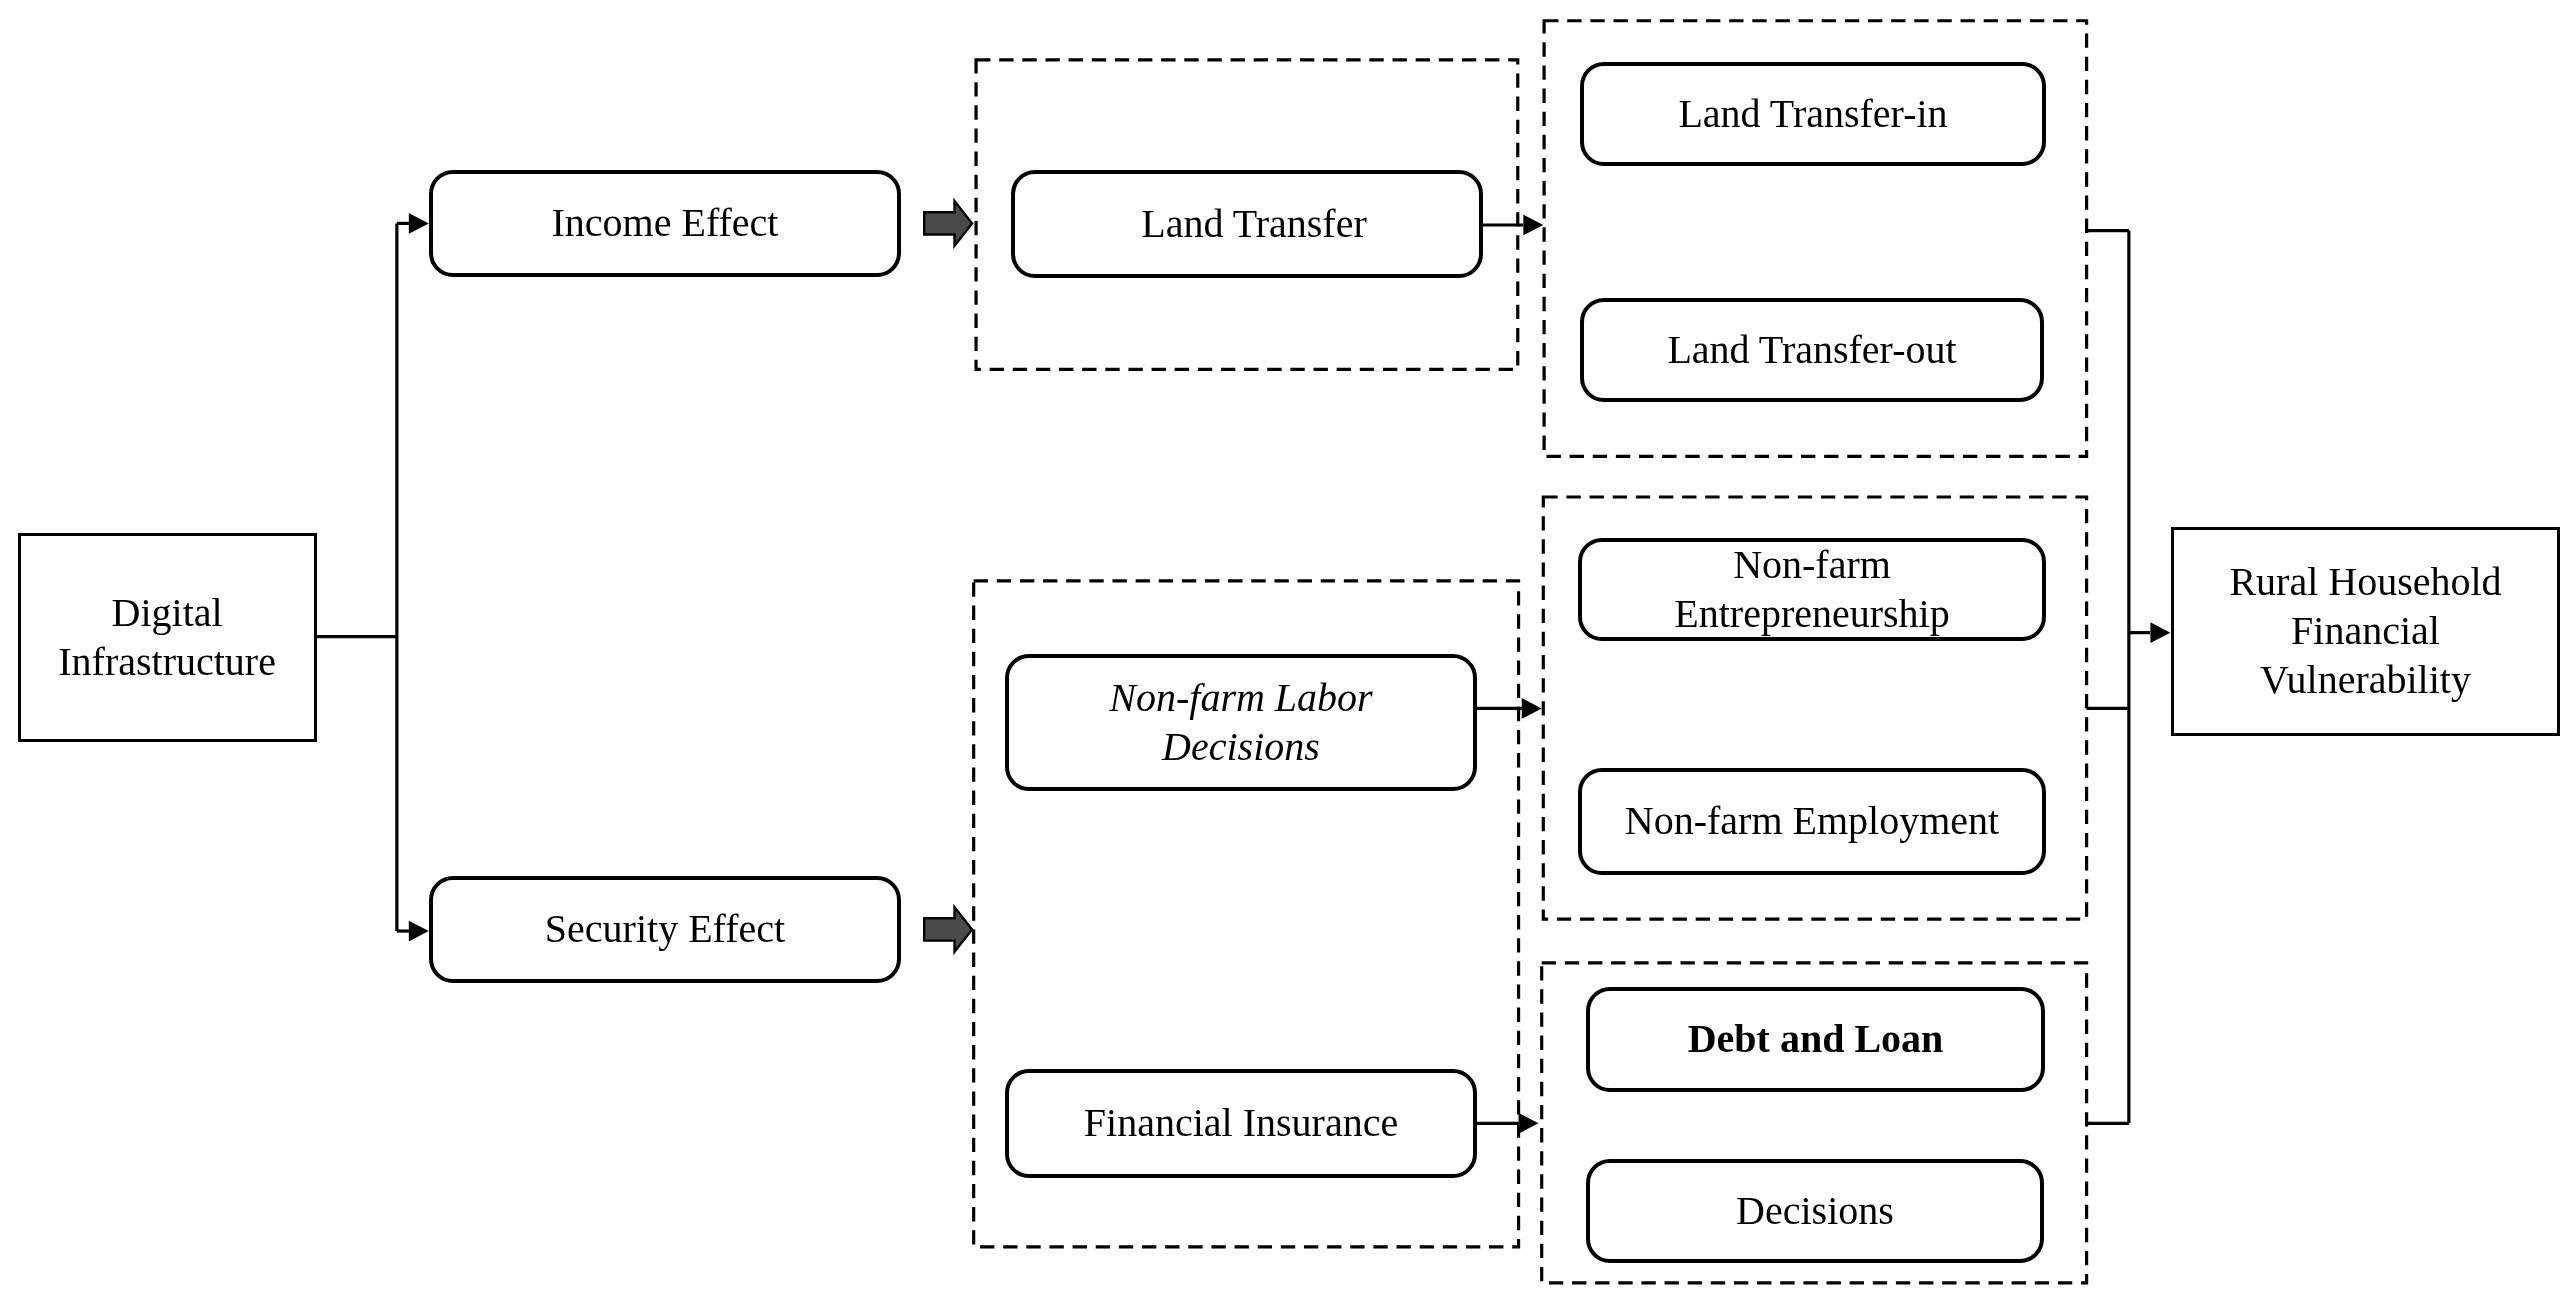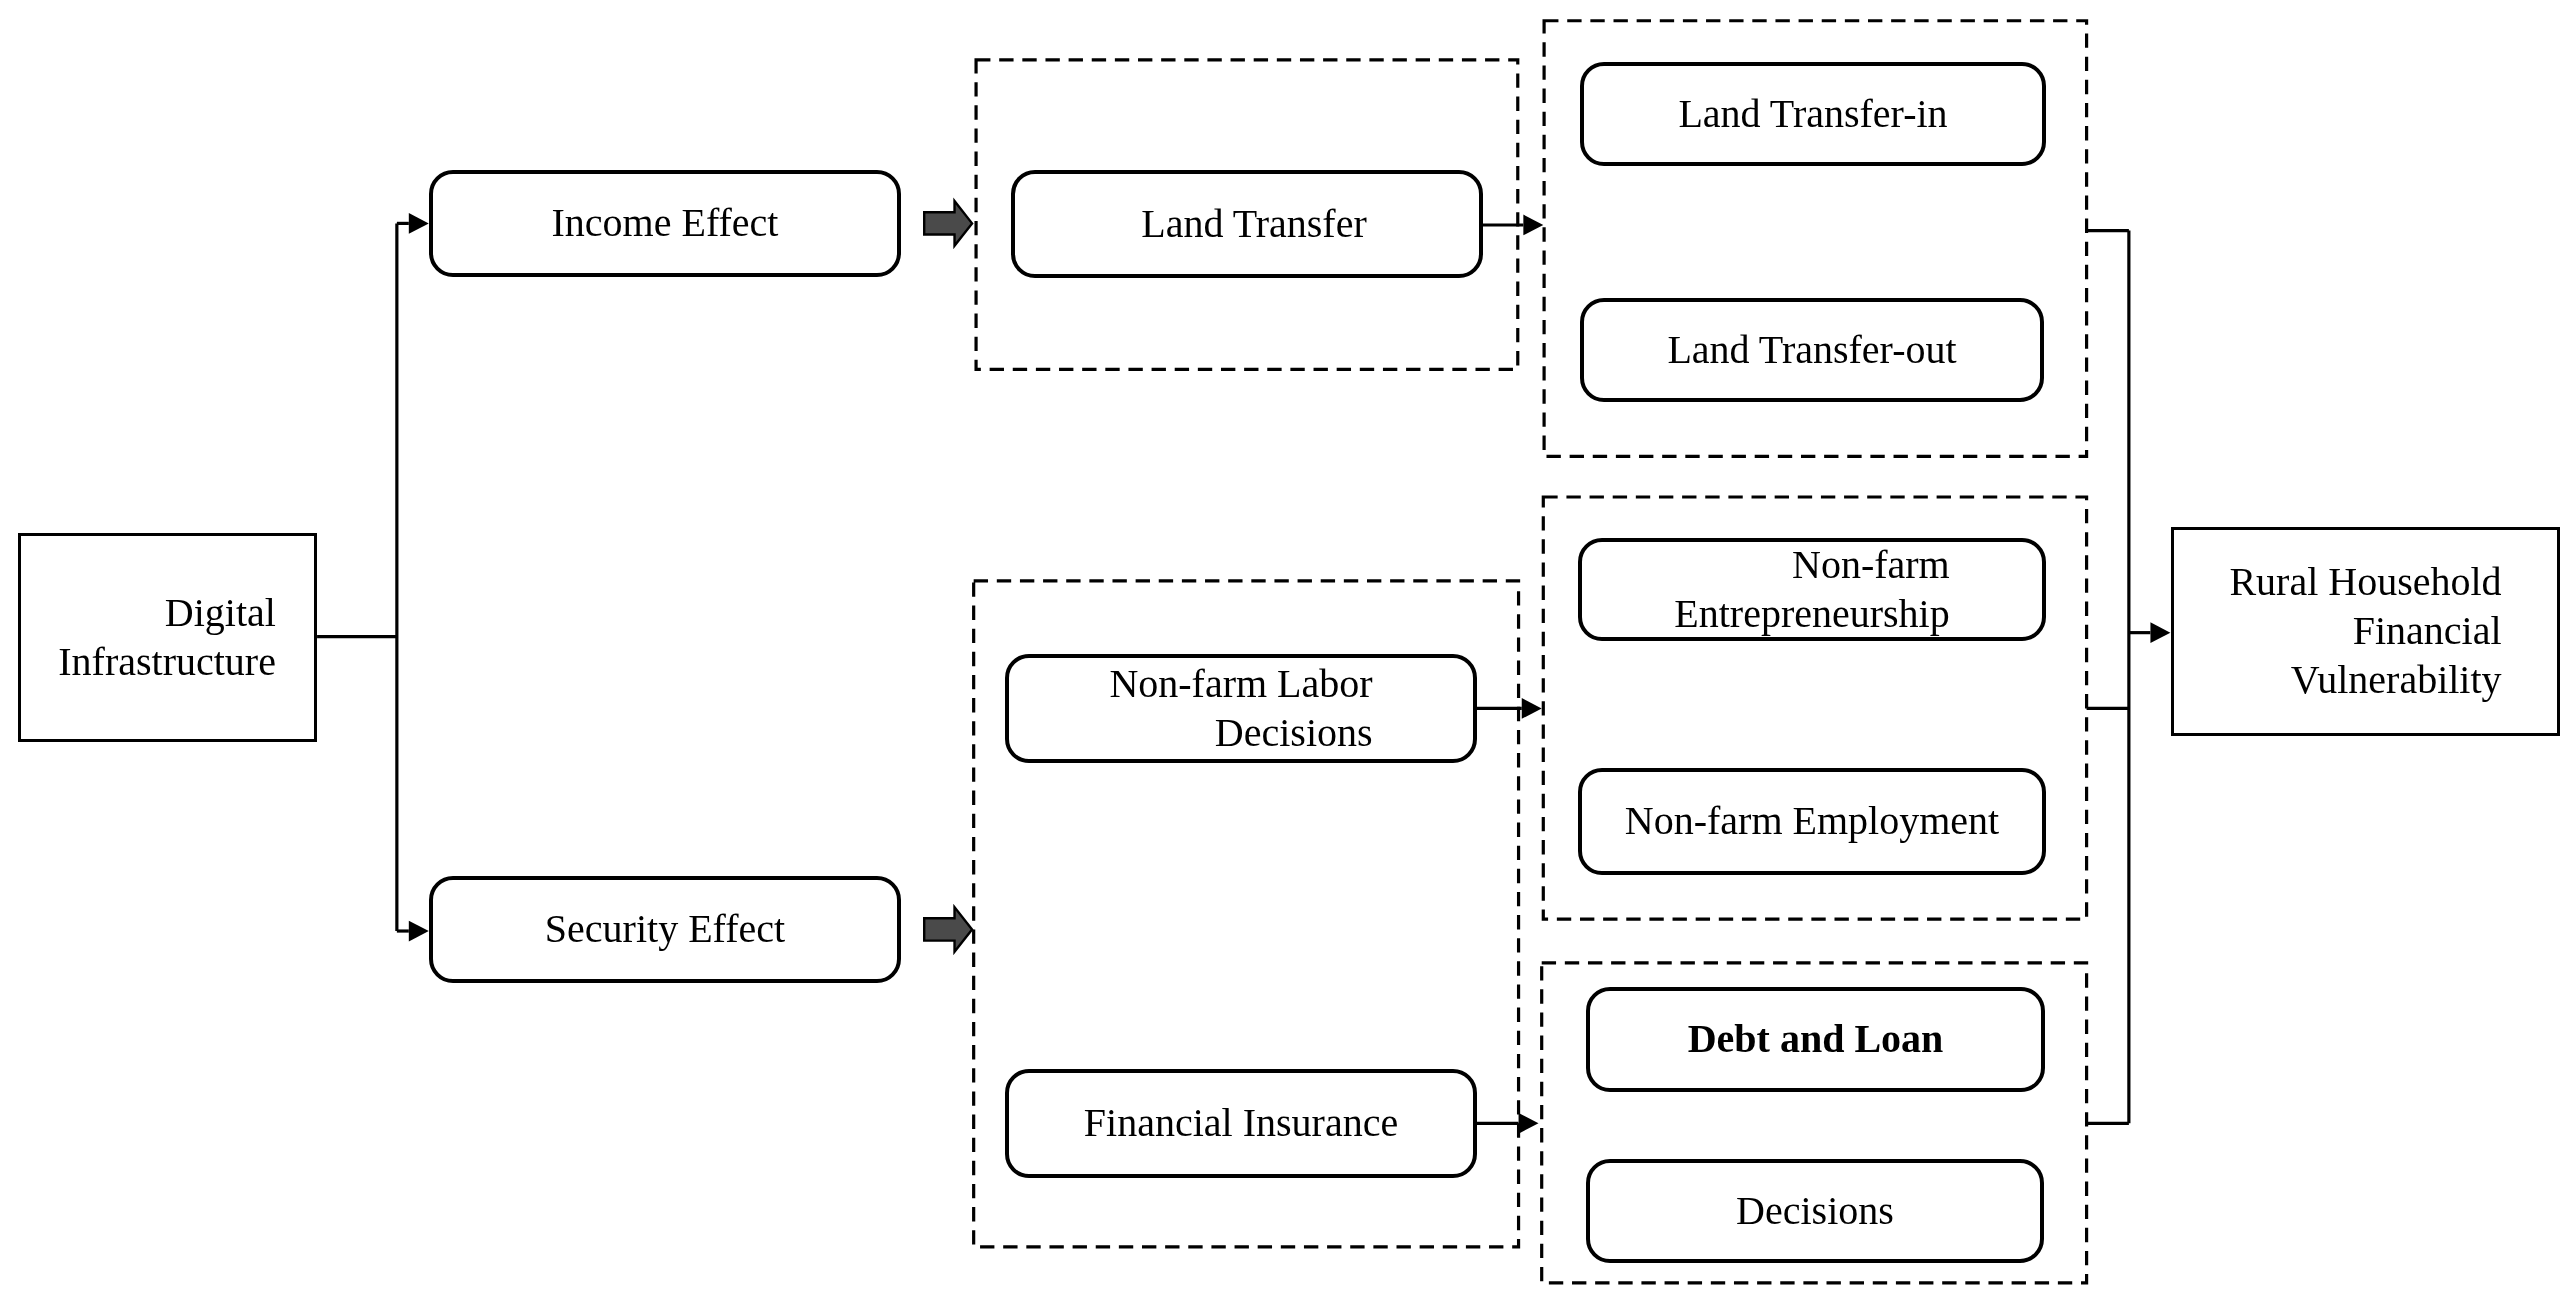--- a/index.html
+++ b/index.html
@@ -13,35 +13,35 @@
   }
   #wires { position: absolute; left: 0; top: 0; z-index: 1; }
   .node {
     position: absolute;
     box-sizing: border-box;
     background: #ffffff;
     border: 3.2px solid #000000;
     display: flex;
     align-items: center;
     justify-content: center;
-    text-align: right;
+    text-align: center;
     font-size: 40px;
     line-height: 1.22;
     white-space: pre-line;
     z-index: 2;
   }
   .node.rounded { border-width: 4px; border-radius: 24px; }
   
   .n-di   { left: 17.6px;   top: 533px;  width: 299px; height: 209px; }
   .n-rhfv { left: 2171px; top: 527px;  width: 389px; height: 209px; }
   
   .n-income   { left: 429px;  top: 170px;  width: 472px; height: 107px; }
   .n-security { left: 429px;  top: 876px; width: 472px; height: 107px; }
   .n-lt       { left: 1011px; top: 170px;  width: 472px; height: 108px; padding-left: 14px; }
-  .n-nfld     { left: 1005px; top: 654px;  width: 472px; height: 109px; }
+  .n-nfld     { left: 1005px; top: 654px;  width: 472px; height: 137px; font-style: italic; }
   .n-fl       { left: 1005px; top: 1069px; width: 472px; height: 109px; }
   .n-ltin     { left: 1580px; top: 62px;   width: 466px; height: 104px; }
   .n-ltout    { left: 1580px; top: 298px;  width: 464px; height: 104px; }
   .n-nfe      { left: 1578px; top: 538px;  width: 468px; height: 103px; }
   .n-nfemp    { left: 1578px; top: 768px;  width: 468px; height: 107px; }
   .n-debt     { left: 1586px; top: 987px; width: 459px; height: 105px; font-weight: bold; }
   .n-ins      { left: 1586px; top: 1159px; width: 458px; height: 104px; }
 </style>
 </head>
 <body>

